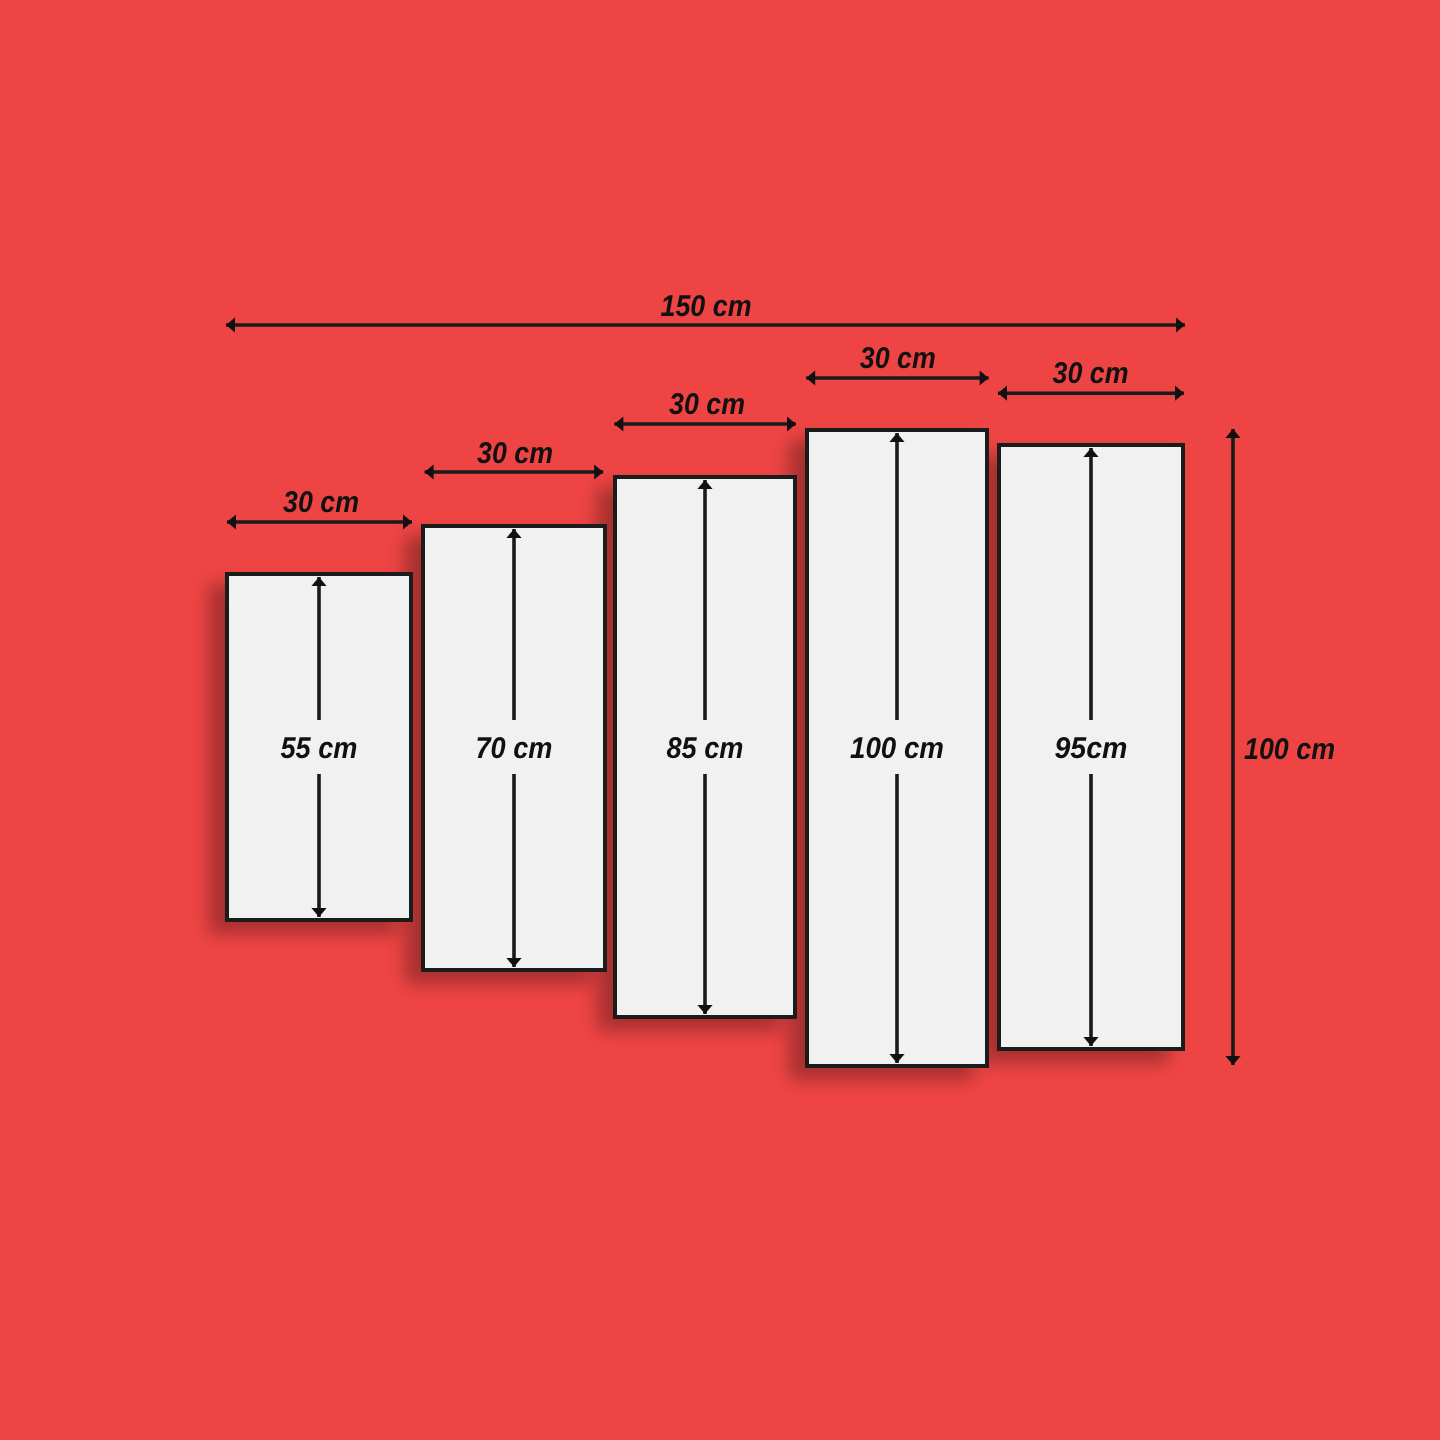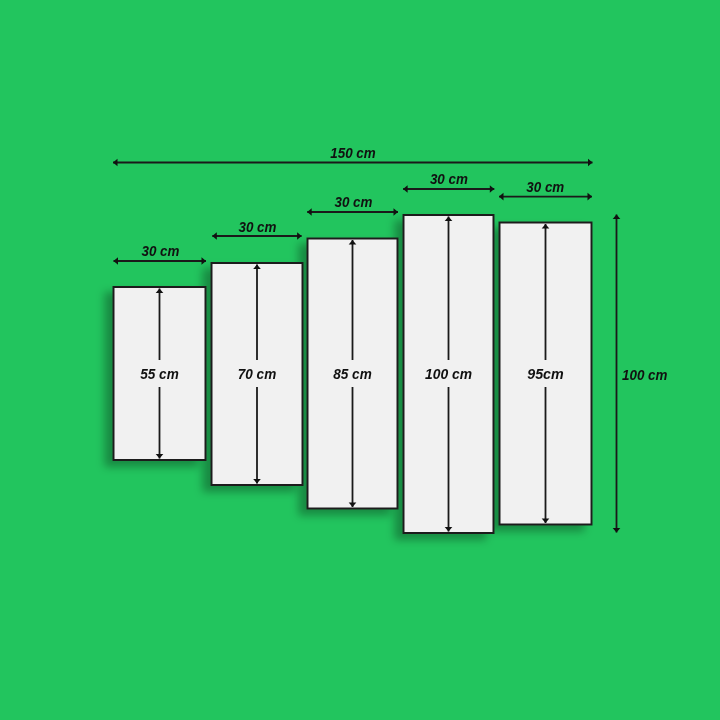--- a/index.html
+++ b/index.html
@@ -1,16 +1,16 @@
 <!DOCTYPE html>
 <html><head>
 <meta charset="utf-8">
 <style>
   html,body{margin:0;padding:0;background:#ffffff;}
-  .wrap{width:720px;height:720px;position:relative;overflow:hidden;background:#22c55e;}
+  .wrap{width:720px;height:720px;position:relative;overflow:hidden;background:#ef4444;}
   text{font-family:"Liberation Sans",sans-serif;font-weight:bold;font-style:italic;fill:#111;letter-spacing:0;}
 </style>
 </head>
 <body>
 <div class="wrap">
 <svg width="720" height="720" viewBox="0 0 720 720">
   <defs>
     <marker id="m" viewBox="0 0 10 10" refX="9.5" refY="5" markerWidth="10" markerHeight="10" orient="auto-start-reverse" markerUnits="userSpaceOnUse">
       <path d="M9.5,5 L5.0,1.2 L5.0,8.8 Z" fill="#111"></path>
     </marker>

